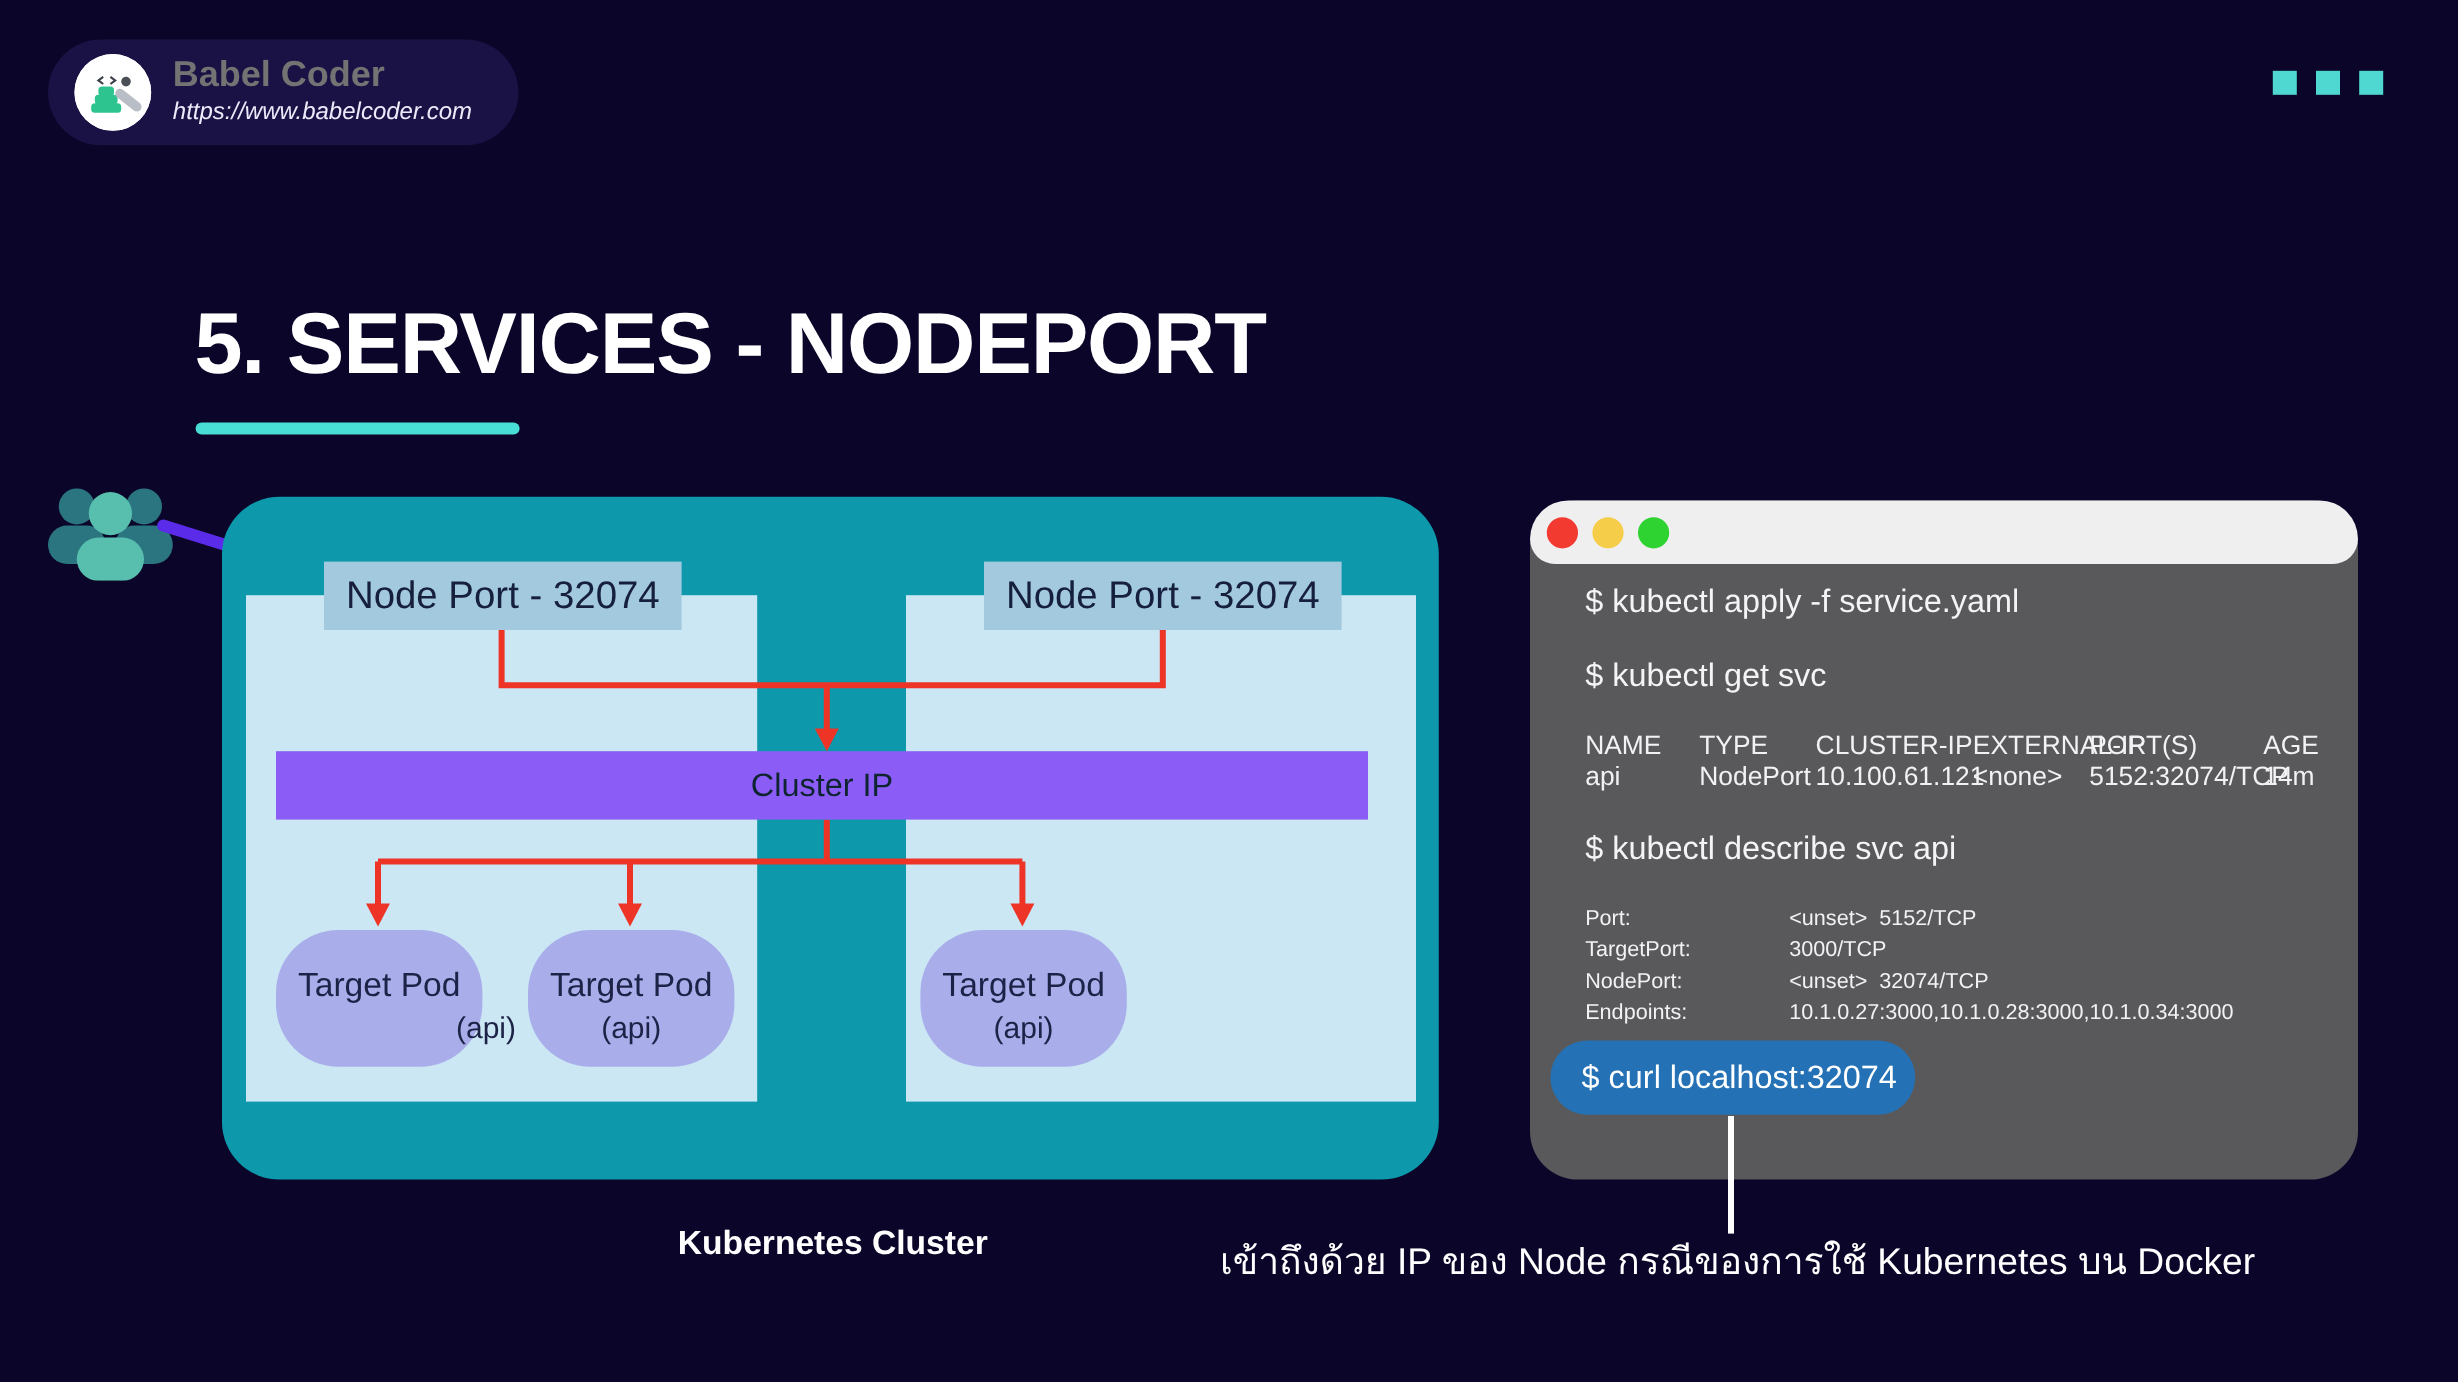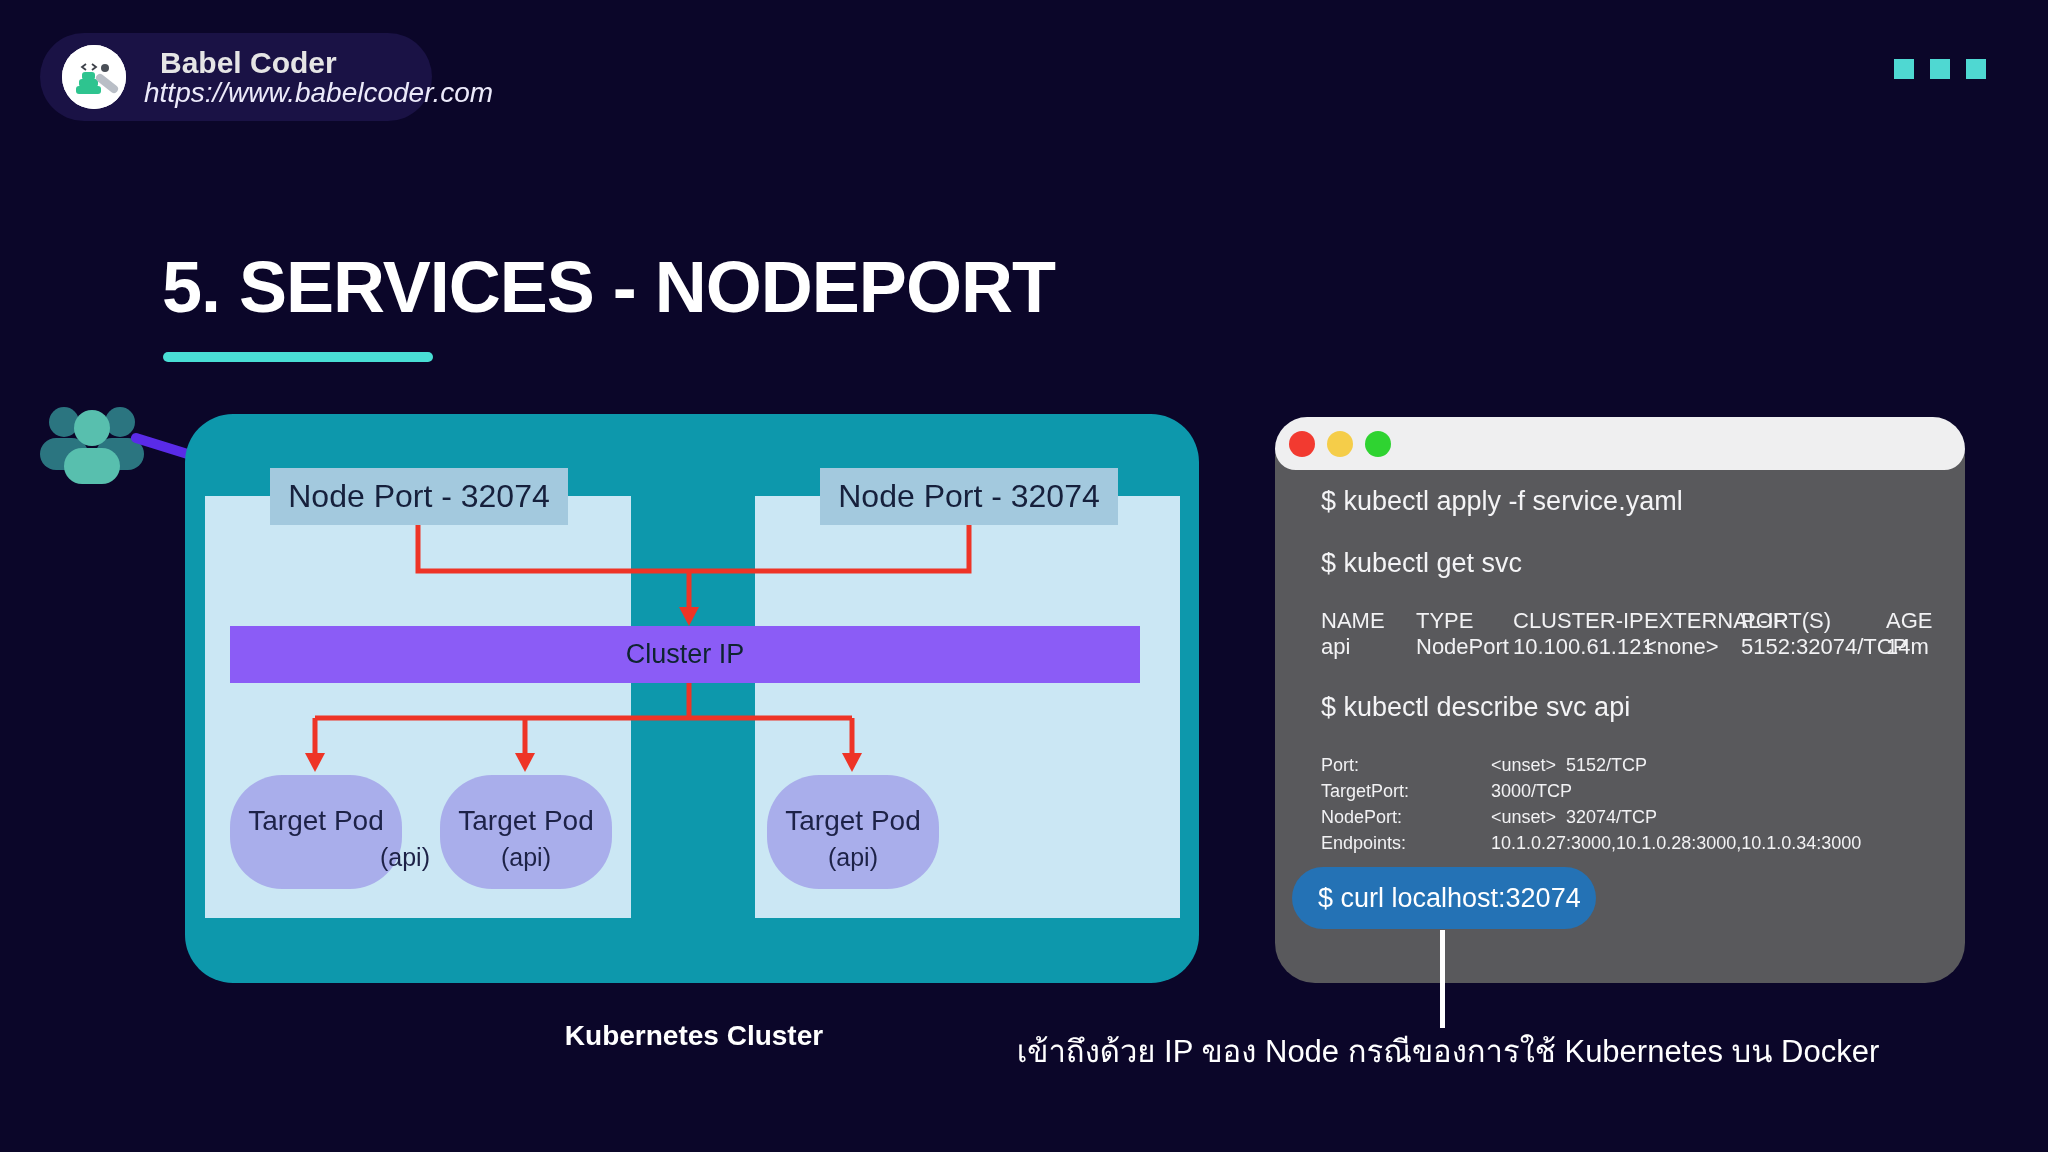--- a/index.html
+++ b/index.html
@@ -4,22 +4,22 @@
 <style>
   html,body{margin:0;padding:0;background:#0b0629;}
   .slide{position:relative;width:2048px;height:1152px;background:#0b0629;overflow:hidden;
          font-family:"Liberation Sans",sans-serif;color:#ffffff;}
 
   
   .brand-pill{position:absolute;left:40px;top:33px;width:392px;height:88px;border-radius:44px;
               background:#1a1245;display:flex;align-items:center;gap:18px;padding-left:22px;box-sizing:border-box;}
   .brand-logo{width:64px;height:64px;border-radius:50%;background:#ffffff;flex:0 0 auto;display:flex;
               align-items:center;justify-content:center;}
-  .brand-name{color:#e5e5e5;font-size:30px;font-weight:bold;line-height:32px;margin-left:16px;}
-  .brand-url{color:#eceafa;font-size:28px;font-style:italic;line-height:28px;}
+  .brand-name{color:#737373;font-size:30px;font-weight:bold;line-height:32px;}
+  .brand-url{color:#eceafa;font-size:20px;font-style:italic;line-height:28px;}
 
   
   .menu-dots{position:absolute;right:62px;top:59px;display:flex;gap:16px;cursor:pointer;}
   .menu-dot{width:20px;height:20px;background:#4fd8d2;}
 
   
   .title{position:absolute;left:162px;top:246px;font-size:72px;font-weight:bold;letter-spacing:-1px;color:#ffffff;}
   .title-underline{position:absolute;left:163px;top:352px;width:270px;height:10px;border-radius:5px;background:#49ded5;}
 
   

